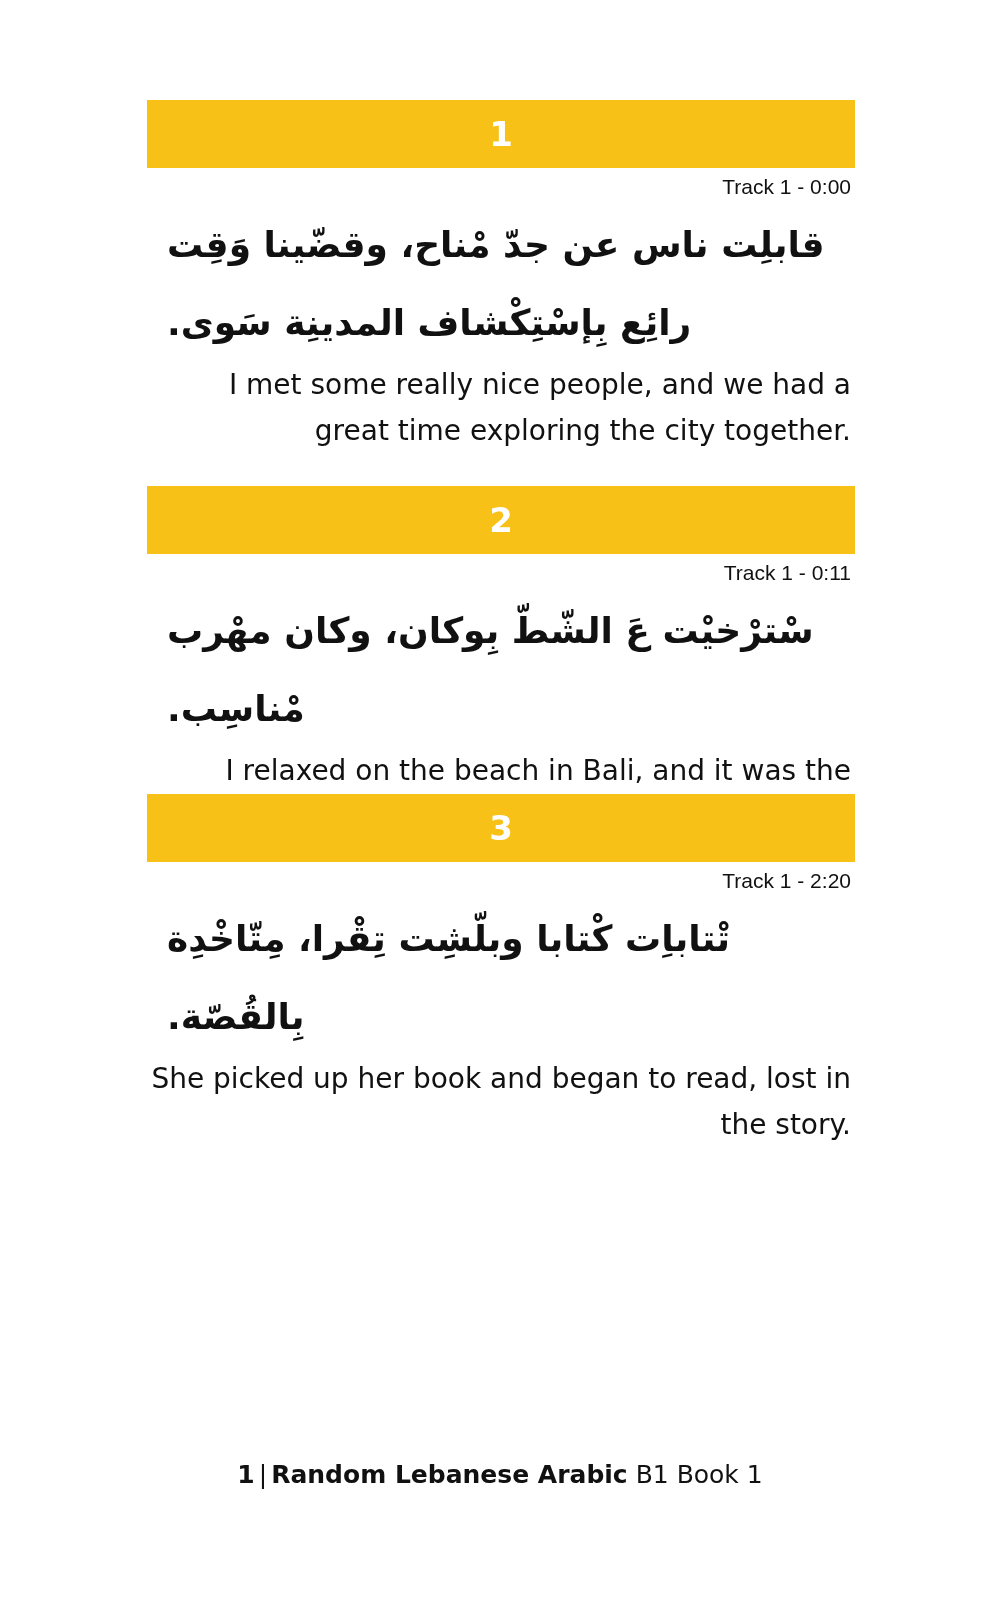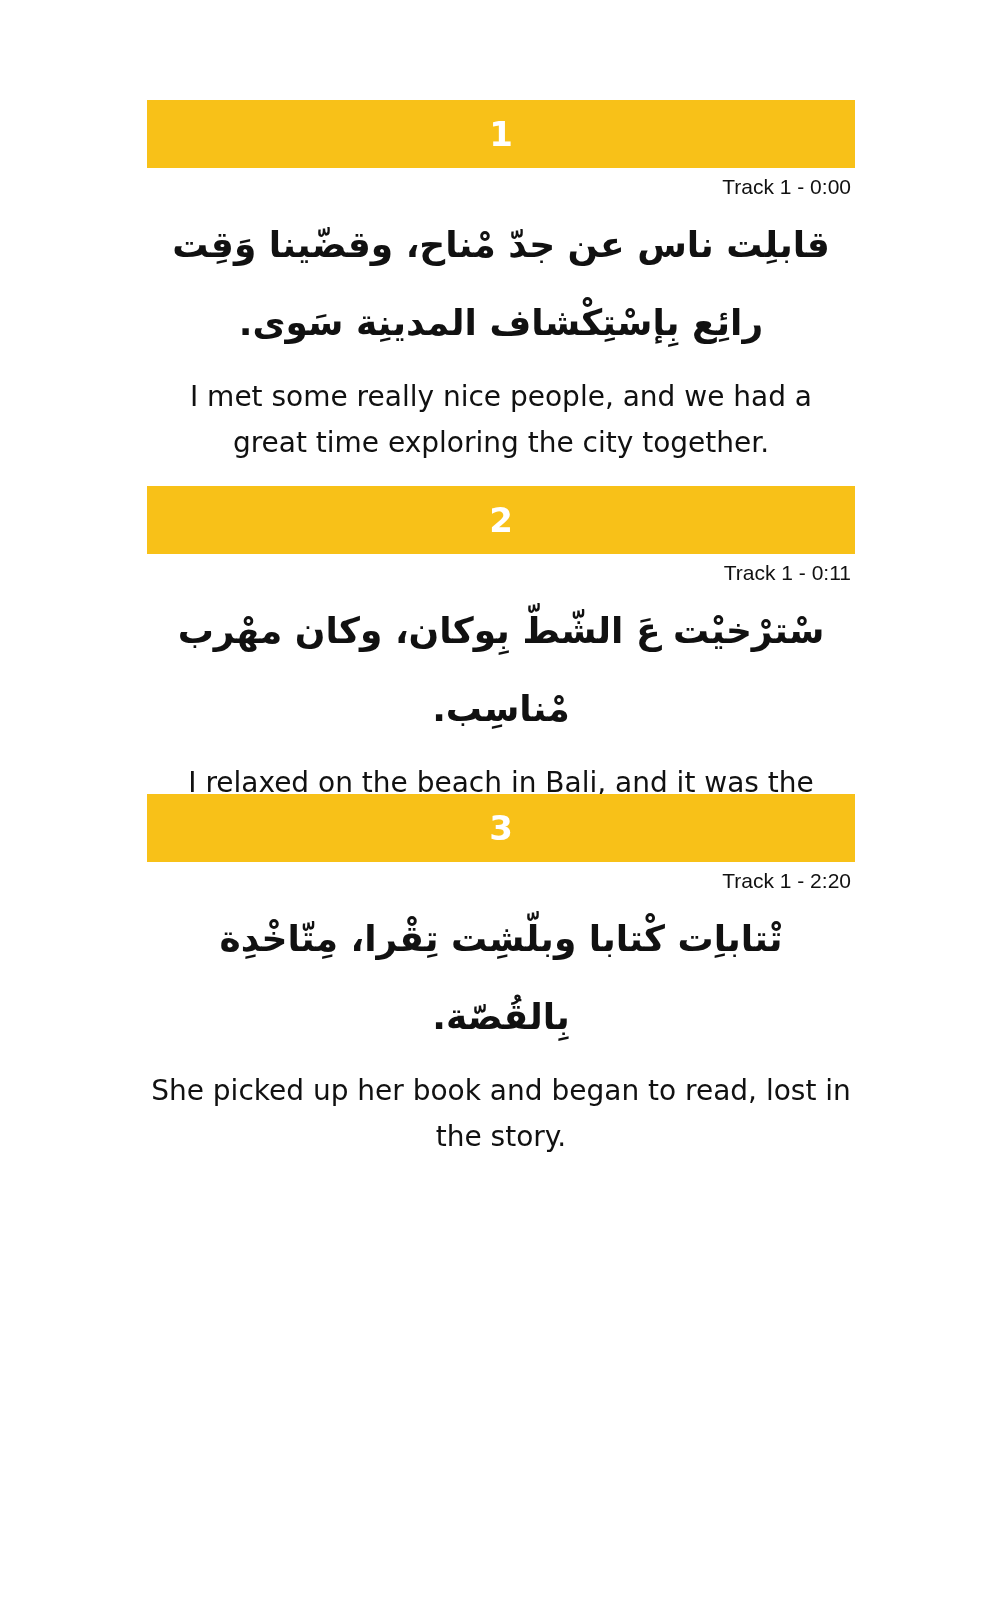--- a/index.html
+++ b/index.html
@@ -46,36 +46,36 @@
       font-family: "Liberation Sans", sans-serif;
       font-size: 21px;
       color: #111111;
       margin-top: 6px;
       padding-right: 4px;
       height: 26px;
       line-height: 26px;
     }
     .arabic {
       direction: rtl;
-      text-align: center;
+      text-align: left;
       font-family: "DejaVu Sans", sans-serif;
       font-weight: bold;
       font-size: 36px;
       line-height: 78px;
       color: #111111;
       margin-top: 6px;
       padding: 0 20px;
     }
     .english {
-      text-align: center;
+      text-align: right;
       font-family: "DejaVu Sans", sans-serif;
       font-size: 28px;
       line-height: 46px;
       color: #111111;
-      margin-top: 12px;
+      margin-top: 0px;
       padding: 0 4px;
     }
     .footer {
       position: absolute;
       left: 0;
       width: 1000px;
       top: 1460px;
       text-align: center;
       font-family: "DejaVu Sans", sans-serif;
       font-size: 25px;
@@ -109,14 +109,18 @@
 
   <div class="section" style="top:794px;">
     <div class="band">
       <span class="band-number">3</span>
     </div>
     <div class="track">Track 1 - 2:20</div>
     <div class="arabic">تْتاباِت كْتابا وبلّشِت تِقْرا، مِتّاخْدِة بِالقُصّة.</div>
     <div class="english">She picked up her book and began to read, lost in the story.</div>
   </div>
 
+  <div class="footer">
+    <span class="bold">1</span><span class="sep">|</span><span class="bold">Random Lebanese Arabic</span>
+    <span>B1 Book 1</span>
+  </div>
 
 </div>
 
 </body></html>

